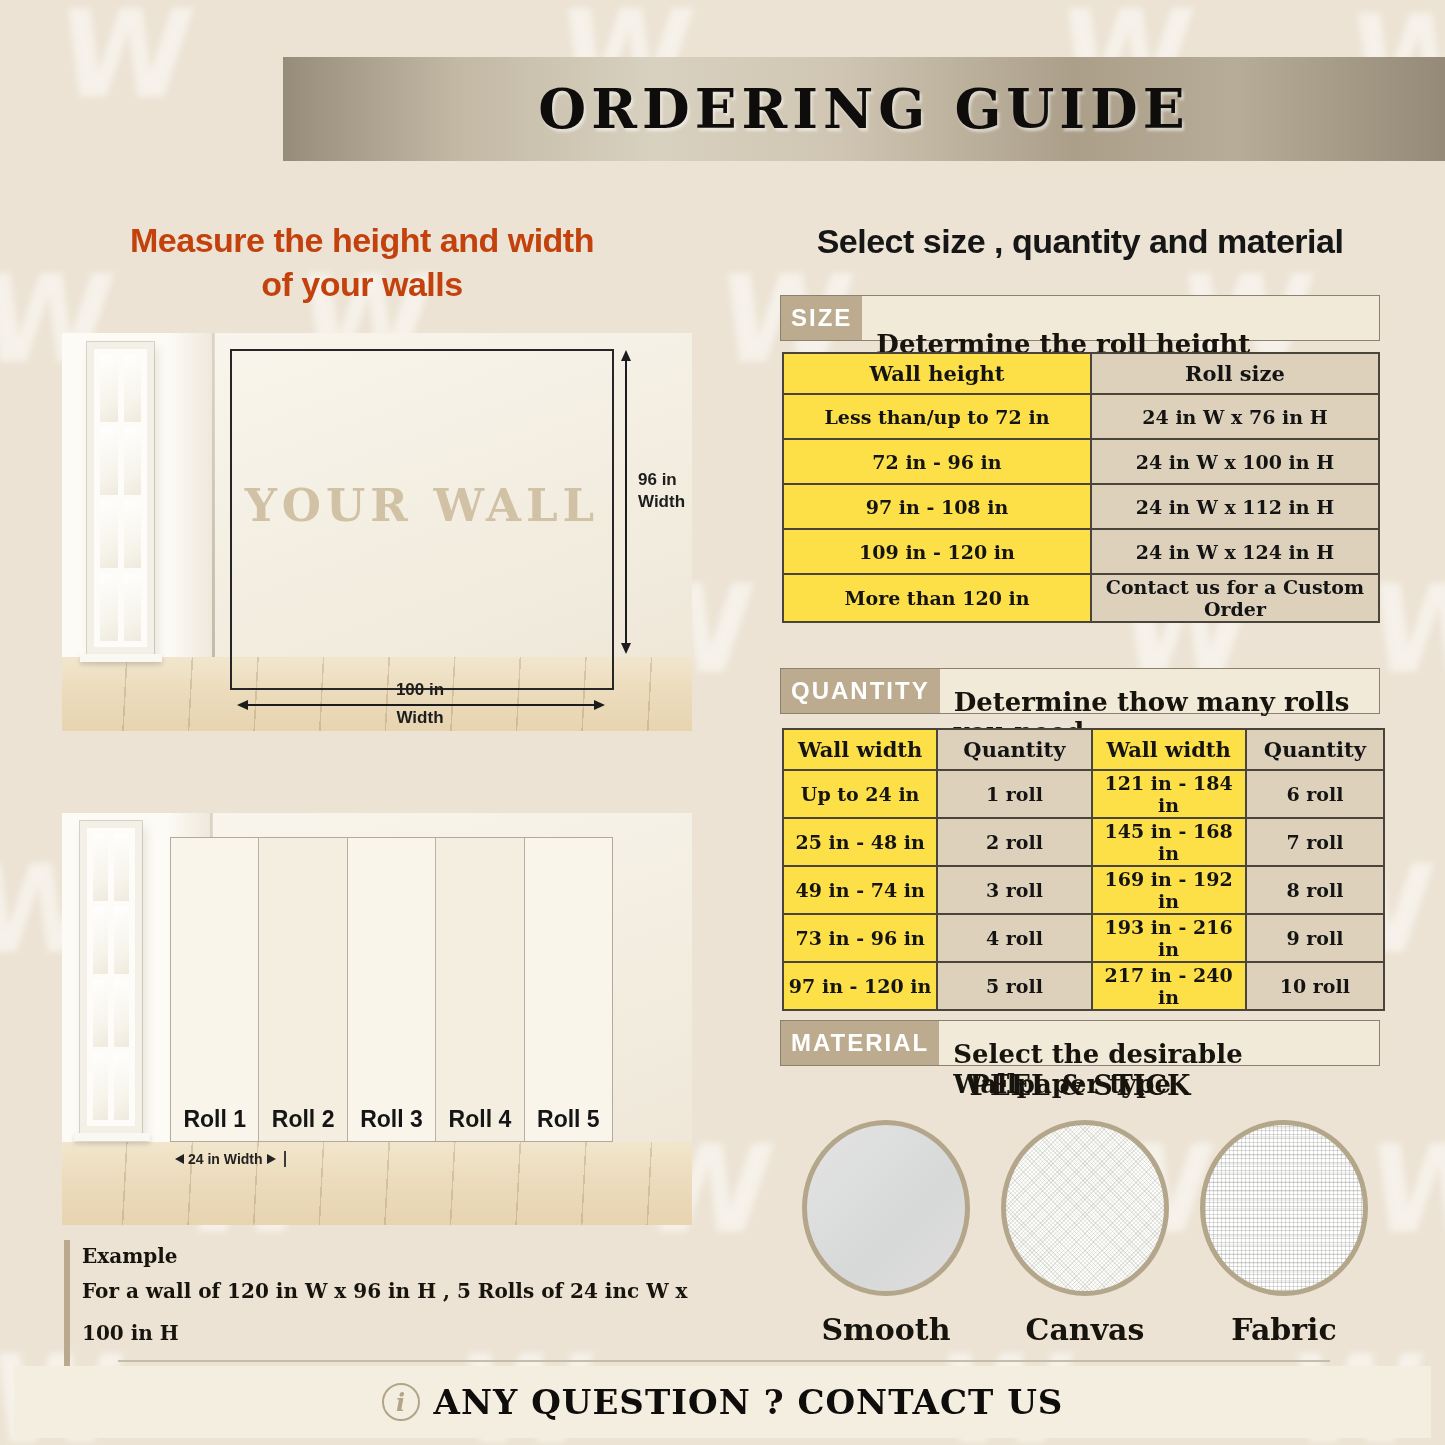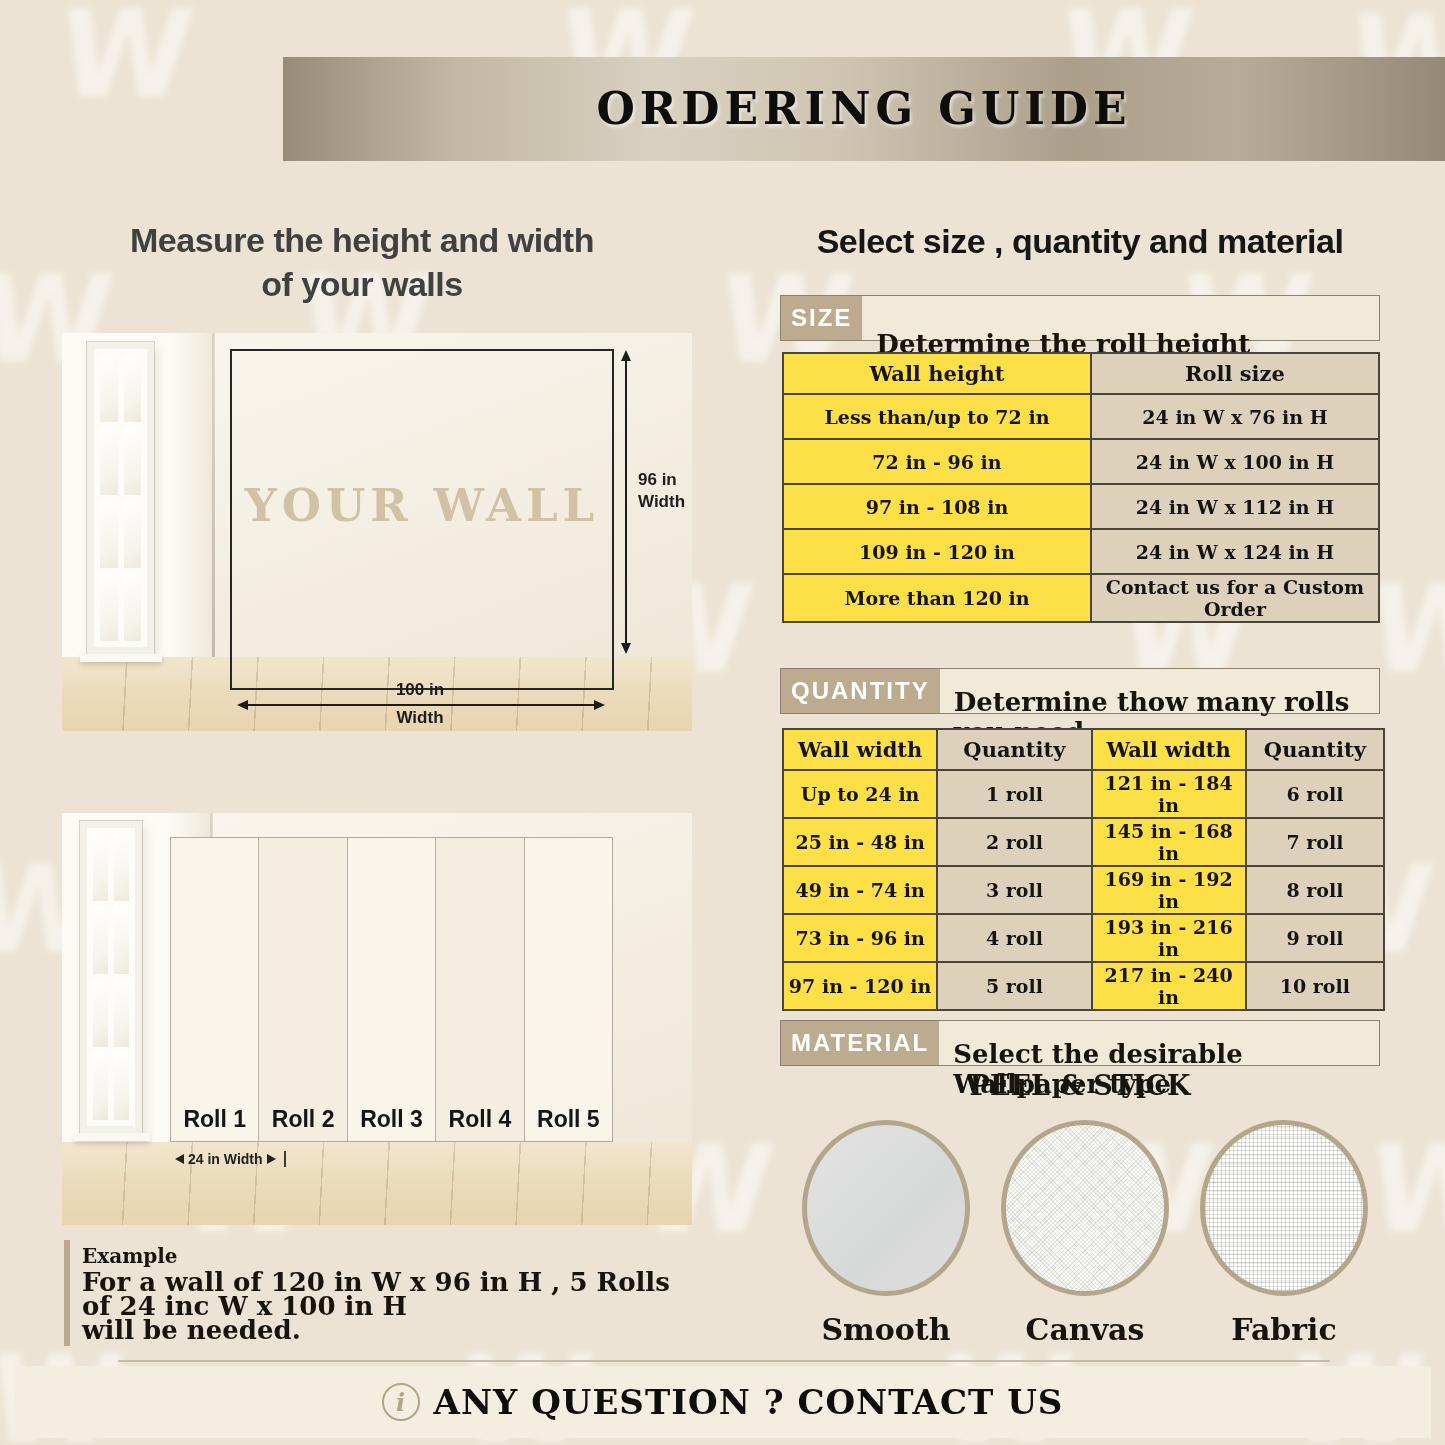--- a/index.html
+++ b/index.html
@@ -10,25 +10,25 @@
       filter:blur(3px);transform:skewX(-6deg);pointer-events:none;}
   
   .logo-box{position:absolute;left:40px;top:12px;width:230px;height:173px;background:#0c0c0c;
             display:flex;flex-direction:column;align-items:center;}
   .logo-svg{margin-top:16px;}
   .brand-name{color:#fff;font-size:15px;letter-spacing:3px;margin-top:5px;font-weight:400;}
   .brand-tagline{color:#fff;font-size:13px;margin-top:2px;font-weight:400;}
   .banner{position:absolute;left:283px;top:57px;right:0;height:104px;
           background:linear-gradient(90deg,#978c79 0%,#c2b8a4 15%,#d9d1c0 32%,#cfc5b2 48%,#ab9f8a 68%,#b7ac97 82%,#958a77 100%);}
   .banner-title{width:100%;text-align:center;line-height:104px;font-family:"DejaVu Serif",serif;
-          font-weight:700;font-size:44px;letter-spacing:5px;color:#0e0d0b;
+          font-weight:700;font-size:55px;letter-spacing:5px;color:#0e0d0b;
           text-shadow:2px 3px 3px rgba(255,255,255,0.55);}
   
   .left-heading{position:absolute;left:62px;top:218px;width:600px;text-align:center;
-          font-size:34px;font-weight:700;line-height:44px;letter-spacing:-0.5px;color:#404040;}
+          font-size:34px;font-weight:700;line-height:44px;letter-spacing:-0.5px;color:#c2410c;}
   .right-heading{position:absolute;left:770px;top:222px;width:620px;text-align:center;
           font-size:34px;font-weight:700;letter-spacing:-0.5px;color:#161616;}
   
   .section-head{position:absolute;left:780px;width:598px;height:44px;border:1px solid #8a8171;
           background:#f1ead9;display:flex;align-items:stretch;}
   .badge{background:#bcab8e;color:#fff;font-size:24px;font-weight:700;letter-spacing:2px;
           display:flex;align-items:center;padding:0 10px;}
   .subtitle{font-family:"DejaVu Serif",serif;font-weight:700;font-size:26px;color:#17130d;
           display:flex;align-items:center;padding-left:14px;margin-top:48px;}
   
@@ -92,21 +92,21 @@
   .panel:nth-child(even){background:#f4eee1;}
   .roll-label{position:absolute;bottom:8px;left:0;right:0;text-align:center;font-size:23px;font-weight:700;color:#151515;}
   .roll-width{position:absolute;display:flex;align-items:center;gap:4px;height:16px;
       border-right:2px solid #3a3a3a;padding-right:3px;font-size:14px;font-weight:700;color:#222;}
   .tri-l{width:0;height:0;border:5px solid transparent;border-right:9px solid #222;}
   .tri-r{width:0;height:0;border:5px solid transparent;border-left:9px solid #222;}
   
   .example{position:absolute;left:64px;top:1240px;width:620px;border-left:6px solid #b9aa8d;
       padding:2px 0 4px 12px;font-family:"DejaVu Serif",serif;font-weight:700;color:#17130d;}
   .example-title{font-size:20px;line-height:28px;}
-  .example-line{font-size:26px;line-height:24px;}
+  .example-line{font-size:20px;line-height:42px;}
   
   .footer-divider{position:absolute;left:118px;top:1360px;width:1212px;height:2px;background:#c6bcaa;}
   .footer-strip{position:absolute;left:14px;top:1366px;width:1417px;height:72px;background:#f4eee1;
       display:flex;align-items:center;justify-content:center;gap:14px;}
   .info-icon{width:38px;height:38px;border-radius:50%;border:2.5px solid #b2a488;box-sizing:border-box;
       display:flex;align-items:center;justify-content:center;color:#b2a488;
       font-family:"DejaVu Serif",serif;font-weight:700;font-size:24px;font-style:italic;}
   .footer-text{font-family:"DejaVu Serif",serif;font-weight:700;font-size:34px;letter-spacing:1px;color:#0e0d0b;}
 </style>
 </head>

